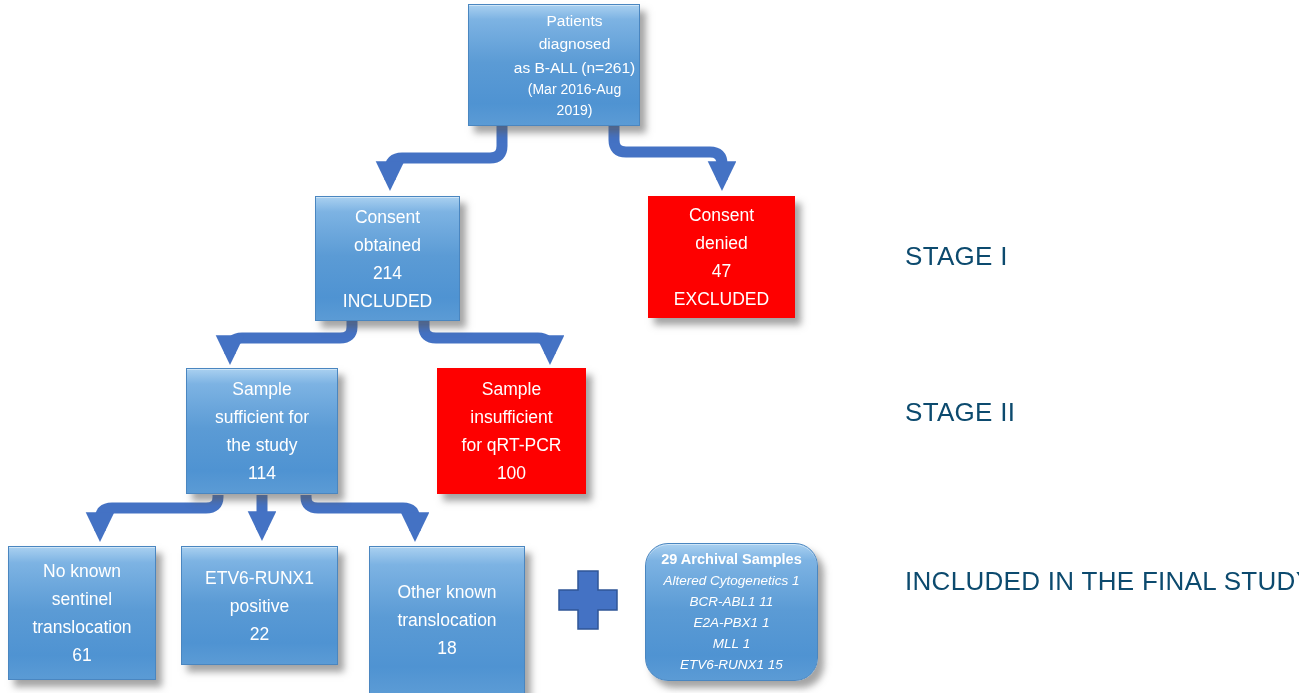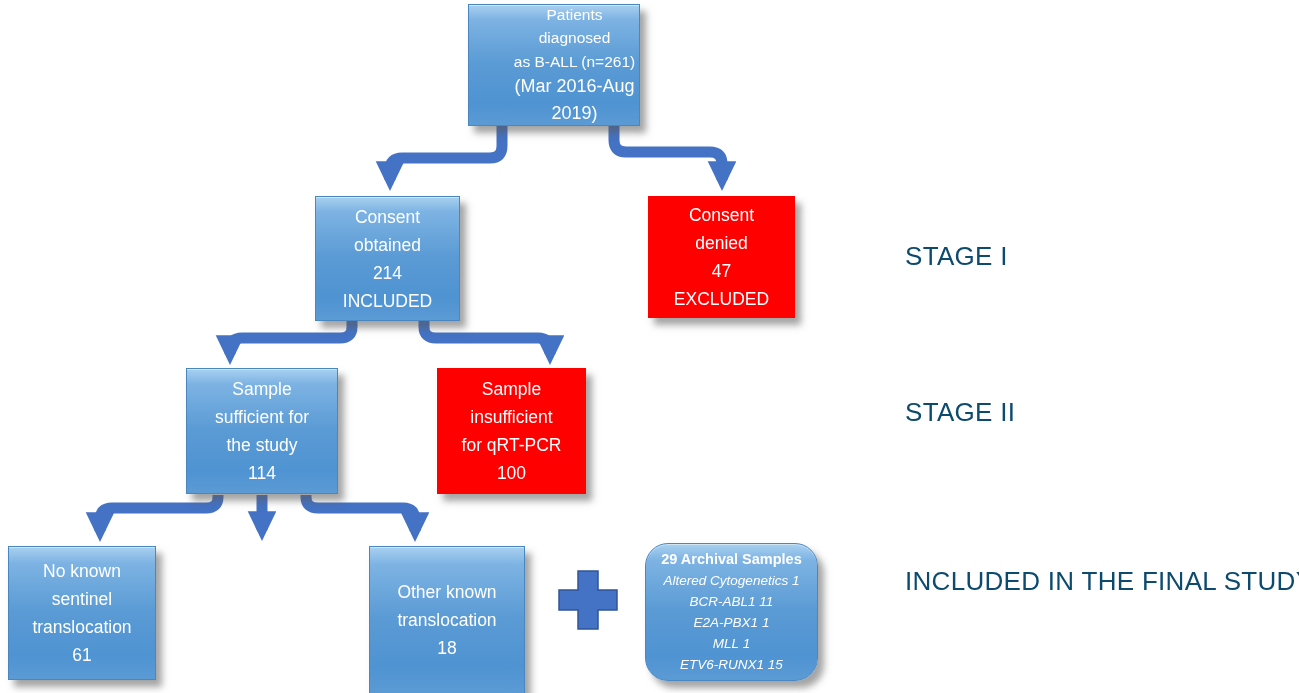--- a/index.html
+++ b/index.html
@@ -32,21 +32,21 @@
   .box span { display: block; }
   .box.blue {
     background: linear-gradient(180deg, #a9d0f0 0%, #7db3e3 12%, #5b9bd5 48%, #4f93d2 82%, #5b9bd5 100%);
     border: 1px solid #4a86c0;
     box-shadow: inset 0 1px 0 rgba(255,255,255,0.45), 6px 7px 7px rgba(90,90,90,0.55);
   }
   .box.red {
     background: #fe0000;
     box-shadow: 6px 7px 7px rgba(90,90,90,0.55);
   }
-  .box .sub { font-size: 18px; }
+  .box .sub { font-size: 14px; }
   .box.top-box { font-size: 15.5px; line-height: 1.5; }
   .box.archival { line-height: 1.55; border-radius: 23px; }
   .box.archival .title { font-weight: bold; font-style: normal; font-size: 14.5px; }
   .box.archival .item { font-style: italic; font-size: 13.5px; }
   .stage-label {
     position: absolute;
     color: #0c4a6e;
     font-size: 26px;
     letter-spacing: 0.3px;
     white-space: nowrap;
@@ -112,20 +112,25 @@
 
   <div class="stage-label" style="left:905px; top:397px;">STAGE II</div>
 
   <div class="box blue" style="left:8px; top:546px; width:148px; height:134px;">
     <span>No known</span>
     <span>sentinel</span>
     <span>translocation</span>
     <span>61</span>
   </div>
 
+  <div class="box blue" style="left:181px; top:546px; width:157px; height:119px;">
+    <span>ETV6-RUNX1</span>
+    <span>positive</span>
+    <span>22</span>
+  </div>
 
   <div class="box blue" style="left:369px; top:546px; width:156px; height:148px;">
     <span>Other known</span>
     <span>translocation</span>
     <span>18</span>
   </div>
 
   <div class="box blue archival" style="left:645px; top:543px; width:173px; height:138px;">
     <span class="title">29 Archival Samples</span>
     <span class="item">Altered Cytogenetics 1</span>

